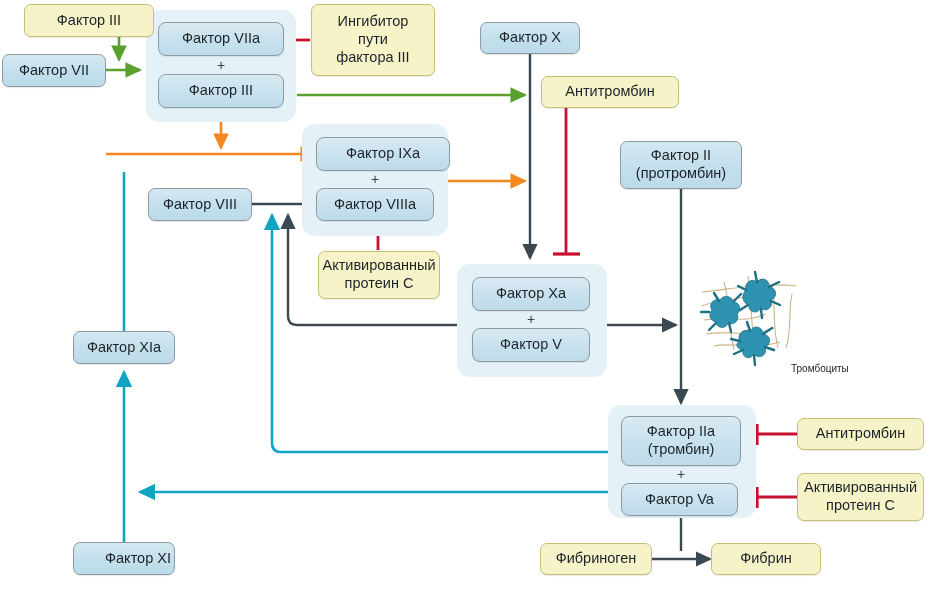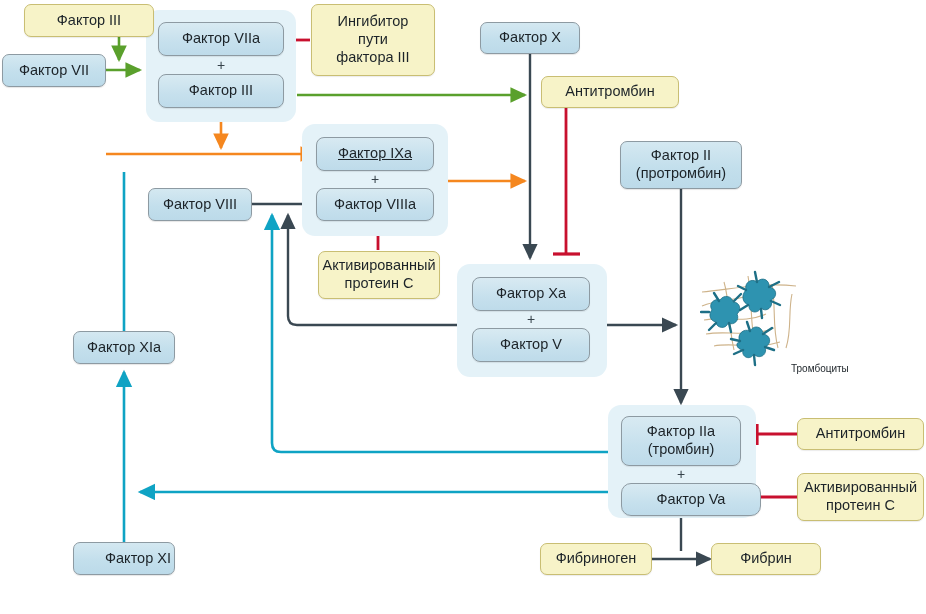--- a/index.html
+++ b/index.html
@@ -257,41 +257,41 @@
   <div class="node inner" style="left:158px;top:74px;width:126px;height:34px;">Фактор III</div>
 
   <div class="node blue" style="left:480px;top:22px;width:100px;height:32px;">Фактор X</div>
 
   <div class="node yellow" style="left:541px;top:76px;width:138px;height:32px;">Антитромбин</div>
 
 
   <div class="node blue" style="left:620px;top:141px;width:122px;height:48px;">Фактор II
 (протромбин)</div>
 
-  <div class="node inner" style="left:316px;top:137px;width:118px;height:34px;text-decoration:underline;">Фактор IXa</div>
+  <div class="node inner" style="left:316px;top:137px;width:134px;height:34px;">Фактор IXa</div>
   <div class="plus" style="left:316px;top:171px;width:118px;">+</div>
   <div class="node inner" style="left:316px;top:188px;width:118px;height:33px;">Фактор VIIIa</div>
 
   <div class="node blue" style="left:148px;top:188px;width:104px;height:33px;">Фактор VIII</div>
 
   <div class="node yellow" style="left:318px;top:251px;width:122px;height:48px;">Активированный
 протеин С</div>
 
   <div class="node inner" style="left:472px;top:277px;width:118px;height:34px;">Фактор Xa</div>
   <div class="plus" style="left:472px;top:311px;width:118px;">+</div>
   <div class="node inner" style="left:472px;top:328px;width:118px;height:34px;">Фактор V</div>
 
   <div class="node blue" style="left:73px;top:331px;width:102px;height:33px;">Фактор XIa</div>
 
   <div class="node blue" style="left:73px;top:542px;width:102px;height:33px;padding-left:28px;">Фактор XI</div>
 
   <div class="node inner" style="left:621px;top:416px;width:120px;height:50px;">Фактор IIa
 (тромбин)</div>
   <div class="plus" style="left:621px;top:466px;width:120px;">+</div>
-  <div class="node inner" style="left:621px;top:483px;width:140px;height:33px;border-radius:10px;">Фактор Va</div>
+  <div class="node inner" style="left:621px;top:483px;width:117px;height:33px;">Фактор Va</div>
 
   <div class="node yellow" style="left:797px;top:418px;width:127px;height:32px;">Антитромбин</div>
 
   <div class="node yellow" style="left:797px;top:473px;width:127px;height:48px;">Активированный
 протеин С</div>
 
   <div class="node yellow" style="left:540px;top:543px;width:112px;height:32px;">Фибриноген</div>
 
   <div class="node yellow" style="left:711px;top:543px;width:110px;height:32px;">Фибрин</div>
 

